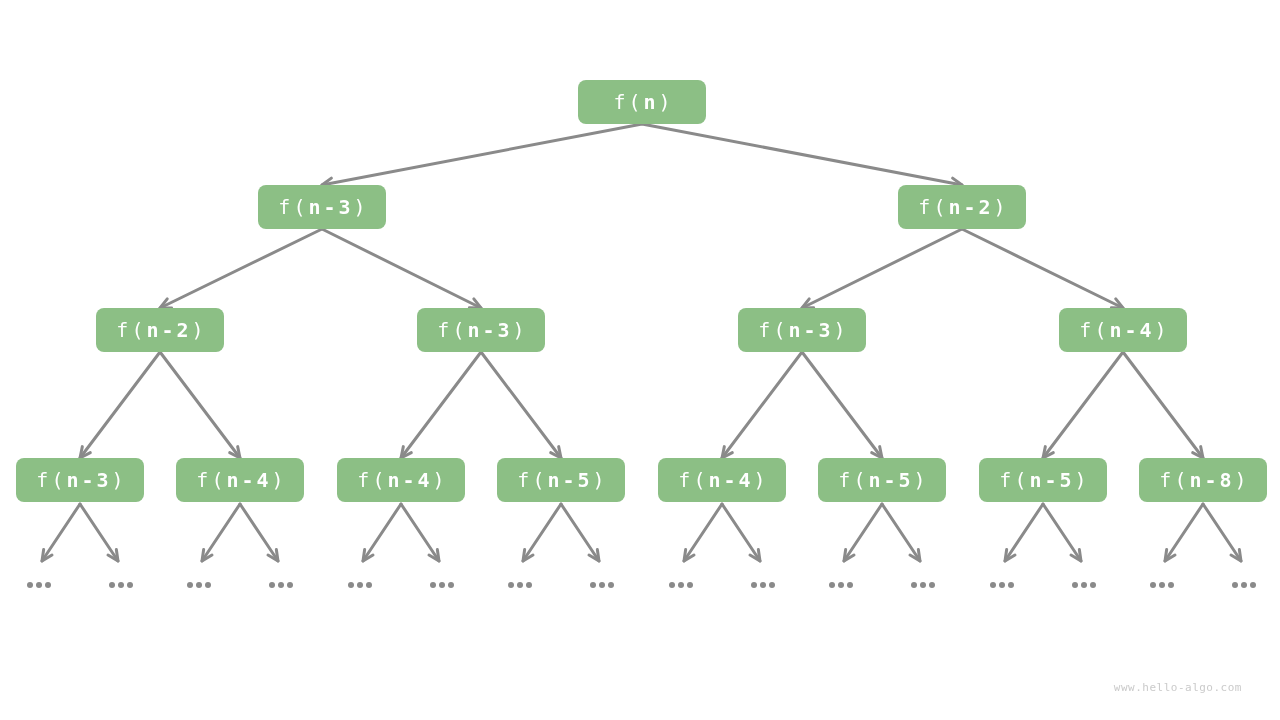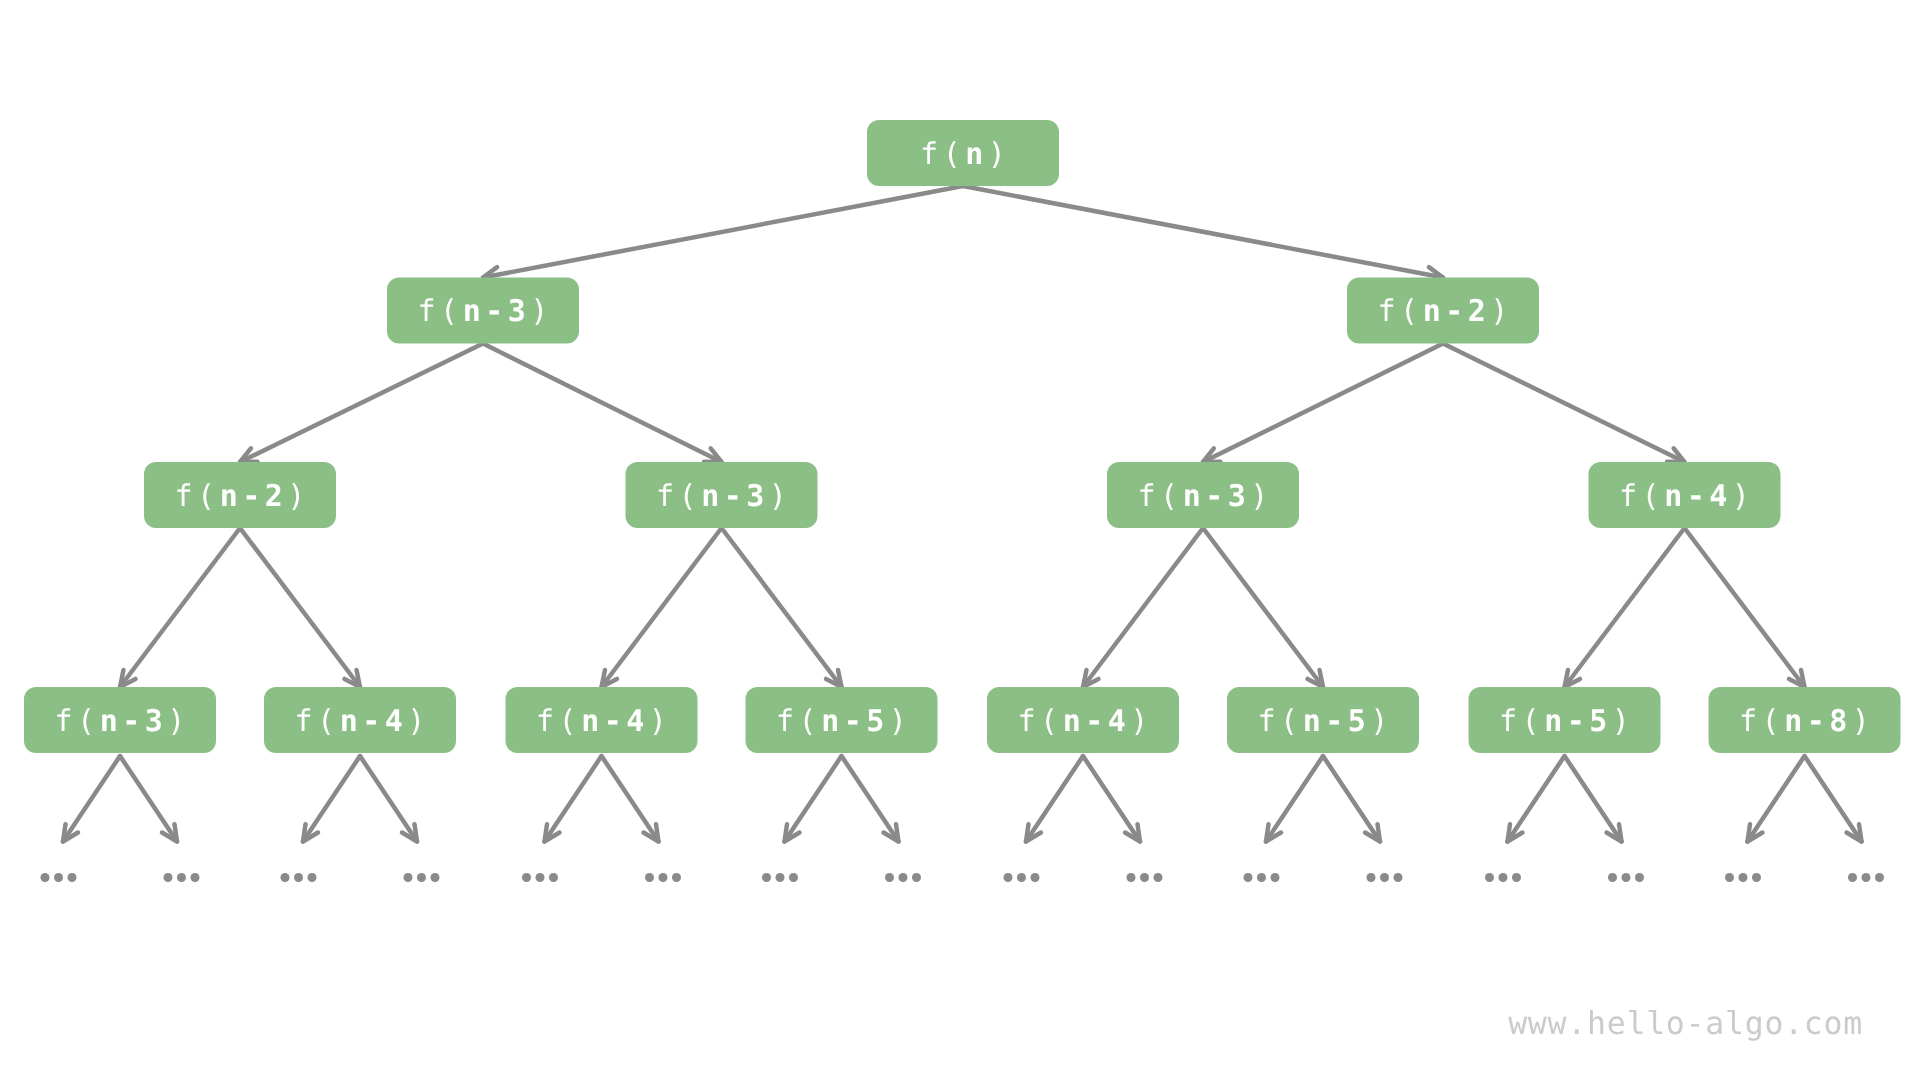--- a/index.html
+++ b/index.html
@@ -58,21 +58,21 @@
     align-items: center;
     justify-content: center;
     white-space: nowrap;
     padding-left: 3px; 
   }
   .tree-node .arg { font-weight: 700; }
   .watermark {
     position: absolute;
     right: 38px;
     bottom: 26px;
-    font-size: 21px;
+    font-size: 11px;
     color: var(--watermark-color);
     letter-spacing: 0.5px;
     margin-left: 30px;
   }
 </style>
 </head>
 <body>
 
 <div class="canvas">
 

